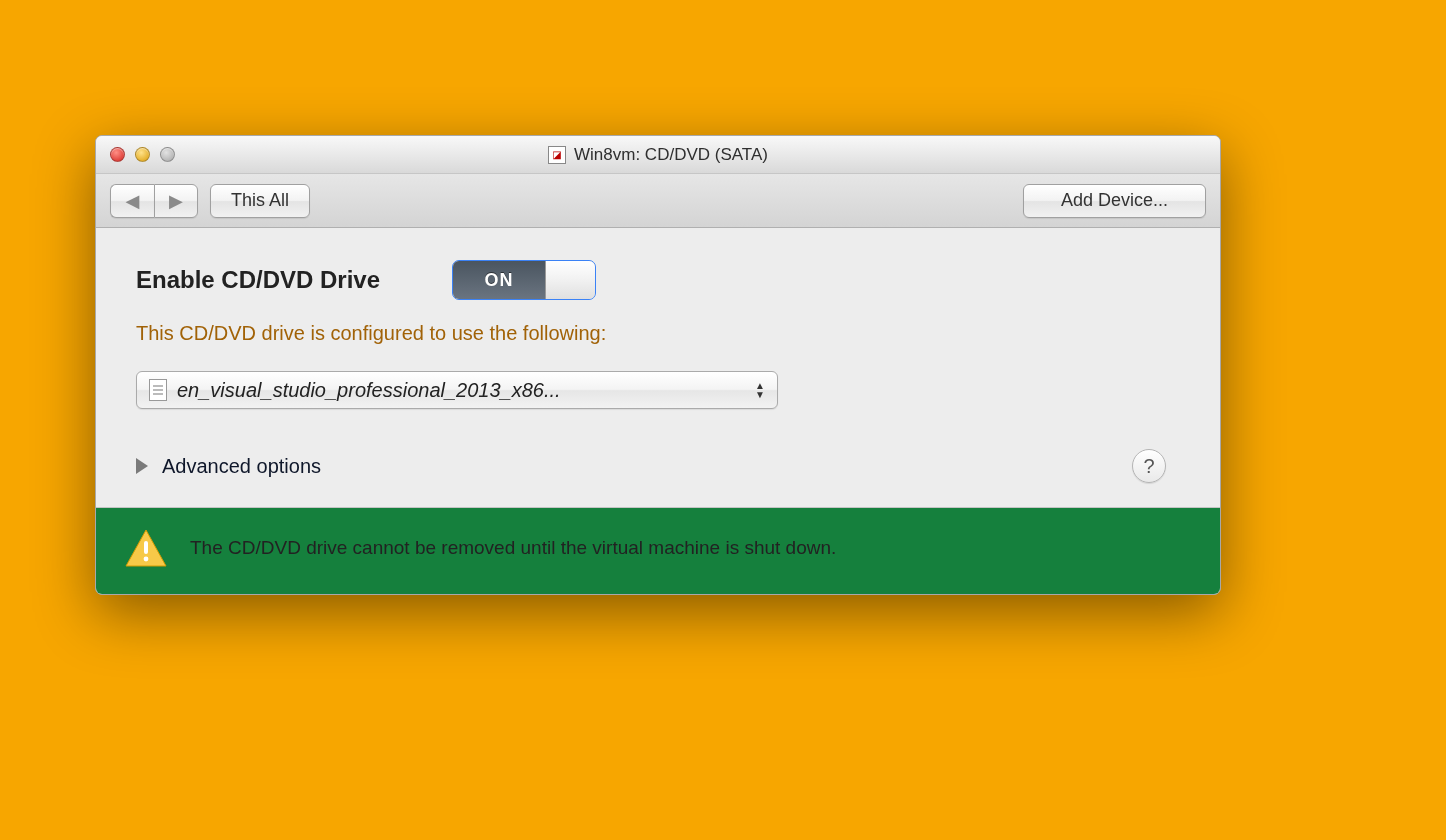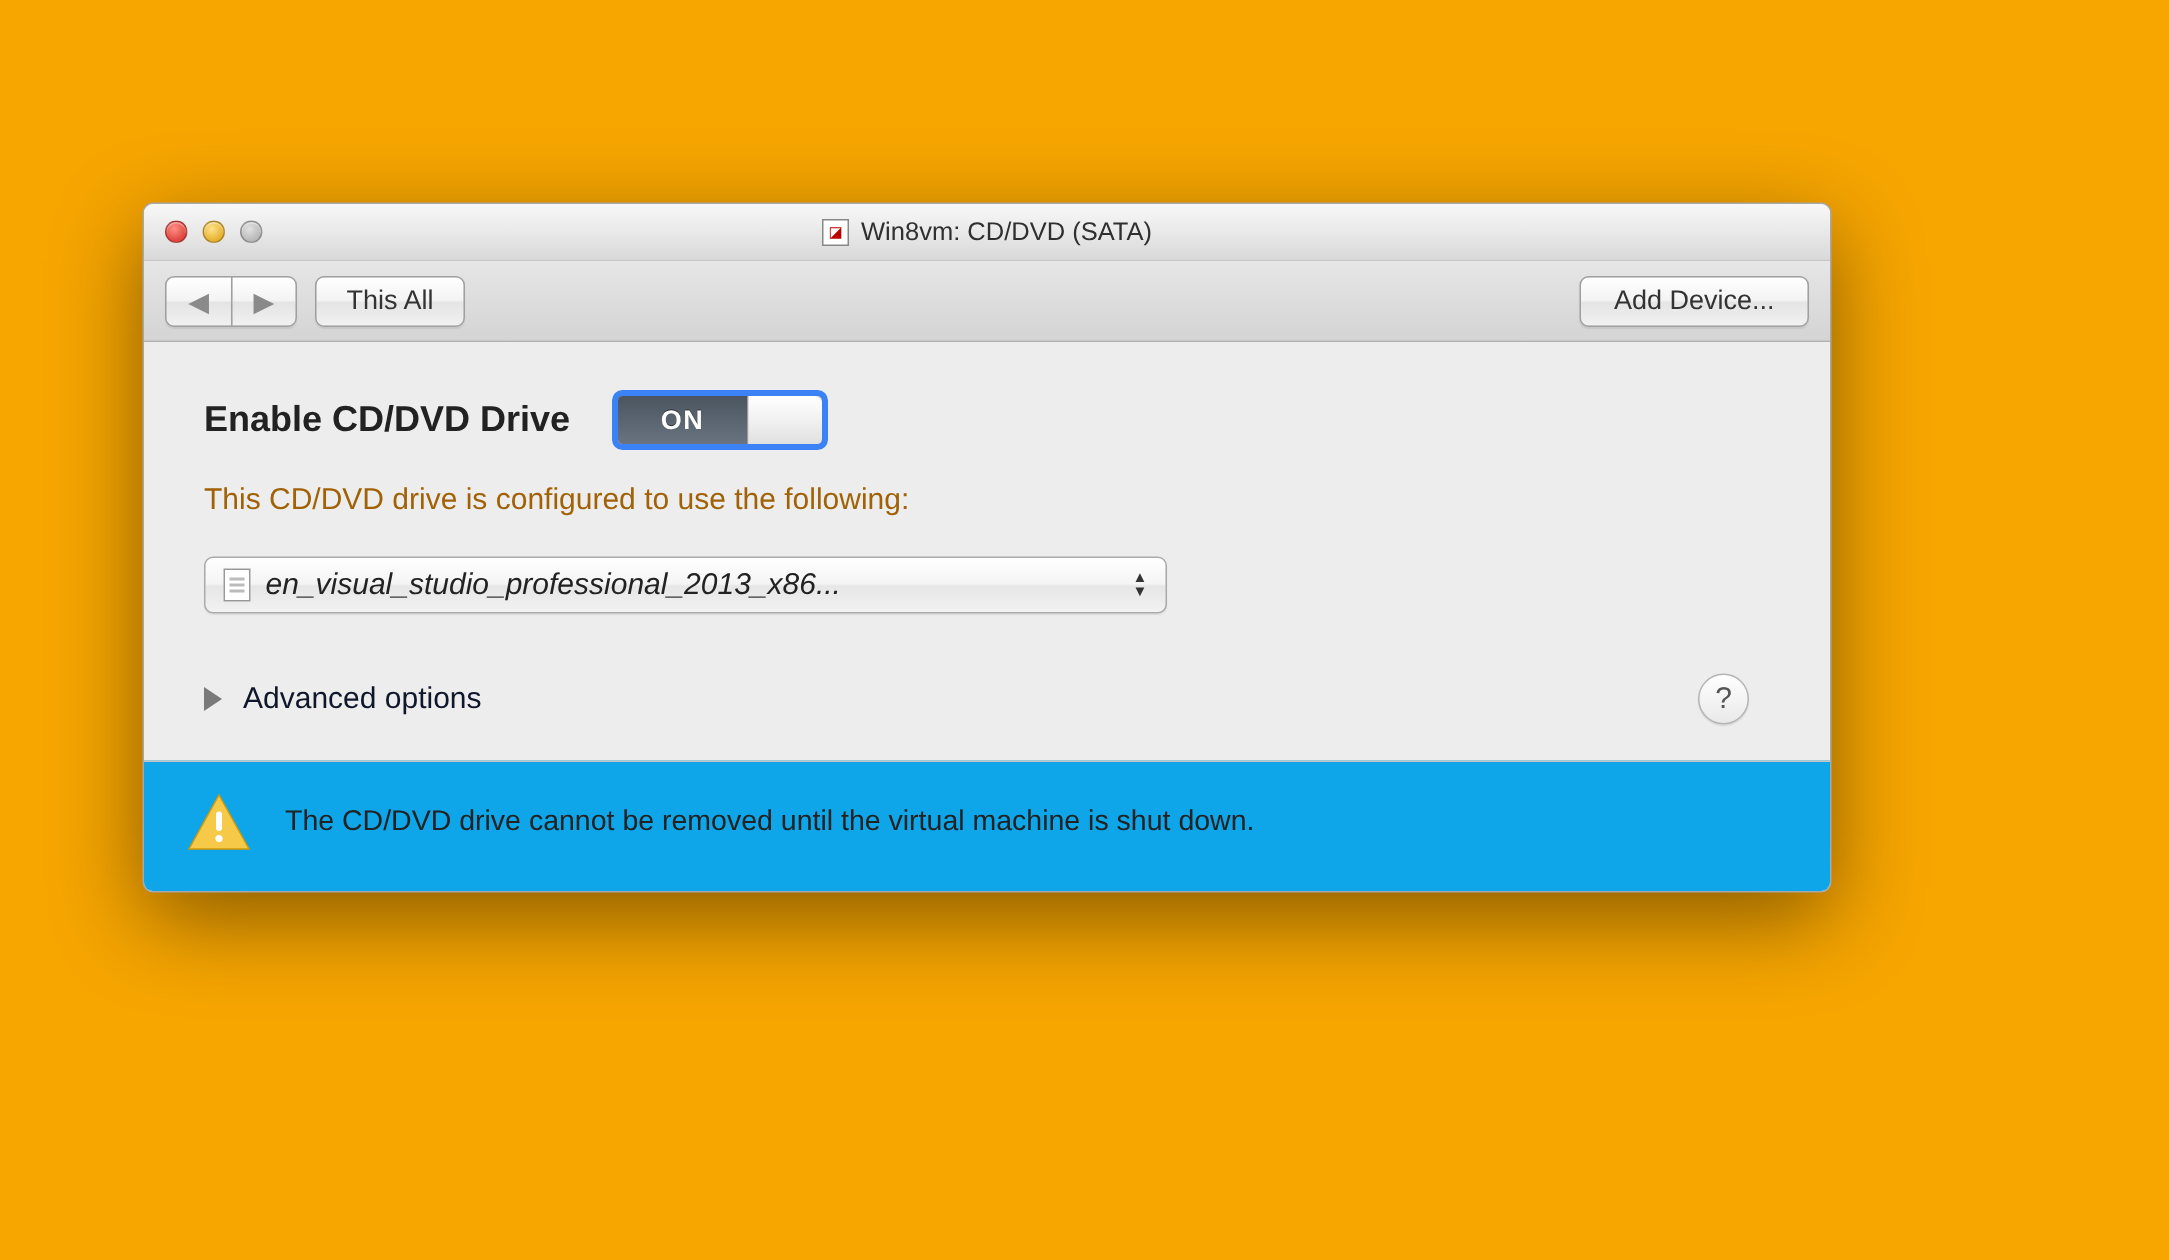--- a/index.html
+++ b/index.html
@@ -92,42 +92,43 @@
     border-radius: 0;
   }
   .nav-group .btn:first-child { border-radius: 6px 0 0 6px; border-right: none; }
   .nav-group .btn:last-child  { border-radius: 0 6px 6px 0; }
   .nav-arrow {
     font-size: 18px;
     color: #8a8a8a;
   }
   .btn-showall { padding: 0 20px; }
   .spacer { flex: 1; }
-  .btn-adddev { padding: 0 22px; }
+  .btn-adddev { padding: 0 37px; }
   .content {
     padding: 32px 54px 24px 40px;
   }
   .row {
     display: flex;
     align-items: center;
     gap: 28px;
   }
   .heading {
     font-size: 24px;
     font-weight: bold;
     color: #222;
   }
   .toggle {
     width: 144px;
     height: 40px;
-    border: 4px solid #3b82f6;
+    border: 1px solid #3b82f6;
     border-radius: 7px;
     display: flex;
     overflow: hidden;
     box-shadow: inset 0 1px 3px rgba(0,0,0,0.25);
+    margin-left: 44px;
   }
   .toggle-on {
     flex: 1.4;
     background: linear-gradient(to bottom, #4a5560 0%, #6a7480 100%);
     color: #fff;
     display: flex;
     align-items: center;
     justify-content: center;
     font-weight: bold;
     font-size: 18px;
@@ -219,21 +220,21 @@
     background: linear-gradient(to bottom, #ffffff, #e9e9e9);
     display: flex;
     align-items: center;
     justify-content: center;
     font-size: 20px;
     color: #555;
     box-shadow: 0 1px 1px rgba(0,0,0,0.1);
   }
   .footer {
     border-top: 1px solid #c4c4c4;
-    background: #0ea5e9;
+    background: #15803d;
     padding: 20px 28px 26px 28px;
     display: flex;
     align-items: center;
     gap: 22px;
   }
   .warn-icon {
     width: 44px; height: 40px;
     position: relative;
     flex-shrink: 0;
   }

